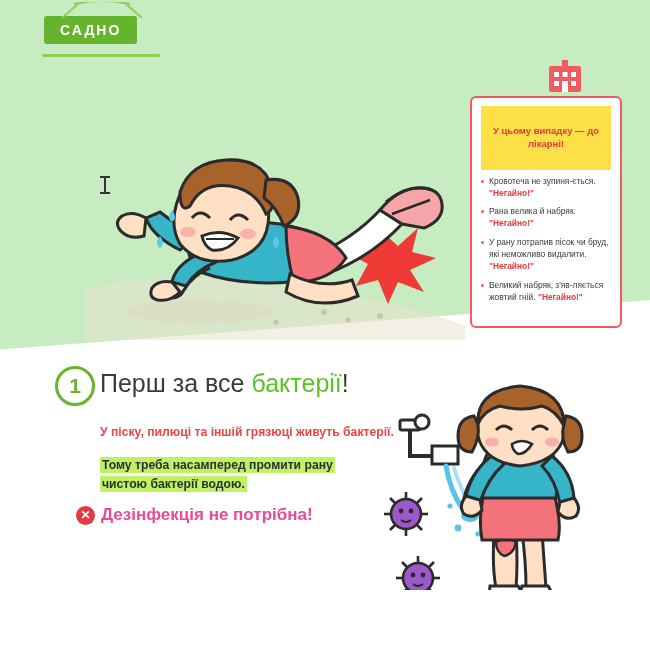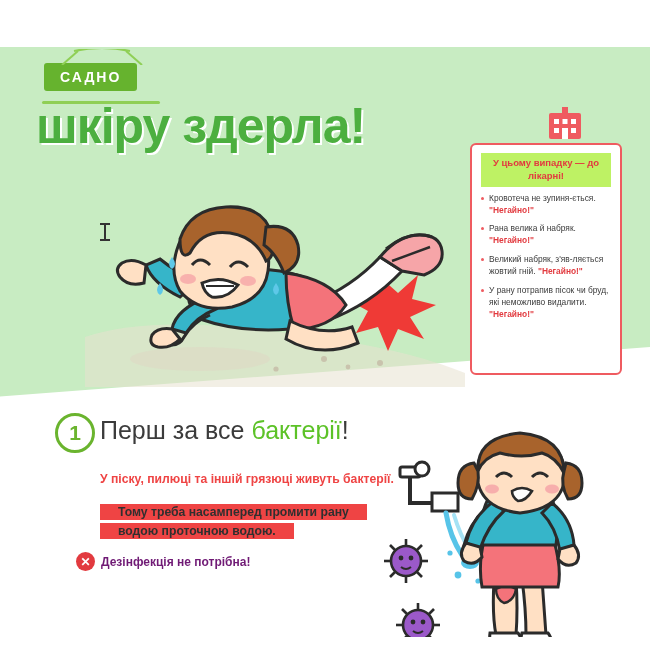--- a/index.html
+++ b/index.html
@@ -2,21 +2,21 @@
 <html><head>
 <meta charset="utf-8">
 <style>
   html,body{margin:0;padding:0;}
   body{
     width:650px;height:650px;overflow:hidden;
     font-family:"Liberation Sans", sans-serif;
     background:#ffffff;
     position:relative;
   }
-  .page{position:relative;width:650px;height:590px;overflow:hidden;margin-top:47px;}
+  .page{position:relative;width:650px;height:590px;overflow:hidden;}
 
   
   .bg-top{
     position:absolute;left:0;top:0;width:650px;height:360px;
     background:#c8ecc2;
   }
   .bg-top-wedge{
     position:absolute;left:0;top:300px;width:650px;height:80px;
     background:#ffffff;
     clip-path:polygon(0 62%,650px 0,650px 100%,0 100%);
@@ -64,22 +64,22 @@
   .hosp-box{
     position:absolute;left:470px;top:96px;width:152px;height:232px;
     background:#ffffff;border:2px solid #ef5b60;border-radius:6px;
     padding:8px 9px 6px 9px;box-sizing:border-box;
   }
   .hosp-icon{
     position:absolute;left:543px;top:60px;width:44px;height:34px;
   }
   .hosp-title{
     color:#e23a3f;font-size:9.5px;font-weight:bold;text-align:center;
-    line-height:1.35;background:#bef264;display:inline-block;
-    padding:4px 2px;
+    line-height:1.35;background:#fde047;display:inline-block;
+    padding:19px 2px;
   }
   .hosp-title-wrap{text-align:center;margin-bottom:6px;}
   .hosp-list{margin:0;padding:0;list-style:none;}
   .hosp-list li{
     font-size:8.4px;color:#3a3a3a;line-height:1.42;margin-bottom:7px;
     padding-left:8px;position:relative;
   }
   .hosp-list li:before{
     content:"";position:absolute;left:0;top:4px;width:3px;height:3px;
     background:#ef5b60;border-radius:50%;
@@ -97,37 +97,37 @@
   }
   .sec-title .hi{color:#5cc227;}
 
   .body-1{
     position:absolute;left:100px;top:425px;font-size:12.2px;font-weight:bold;color:#ef4444;
   }
   .body-2{
     position:absolute;left:100px;top:456px;font-size:12.2px;font-weight:bold;color:#2f2f2f;
     line-height:1.55;
   }
-  .hlt{background:#ef4444;padding:1px 18px;}
+  .hlt{background:#bef264;padding:1px 2px;}
 
   
   .dis-box{
     position:absolute;left:62px;top:516px;width:290px;height:82px;
     border:1.4px dashed #ef6b6f;border-radius:4px;box-sizing:border-box;
     padding:14px 10px 8px 12px;
   }
   .dis-head{
     position:absolute;left:70px;top:505px;background:#ffffff;padding:0 6px;
     display:flex;align-items:center;gap:6px;
   }
   .dis-x{
     width:19px;height:19px;border-radius:50%;background:#e23a3f;color:#fff;
     font-size:12px;font-weight:bold;display:flex;align-items:center;justify-content:center;
   }
-  .dis-title{font-size:12px;font-weight:bold;color:#701a75;}
+  .dis-title{font-size:17px;font-weight:bold;color:#ec4899;}
   .dis-p{font-size:8.8px;color:#4a4a4a;line-height:1.5;margin:0 0 9px 0;}
 
   .page-num{
     position:absolute;left:22px;top:622px;font-size:10px;color:#555;
   }
 
   
   .ill-fall{position:absolute;left:80px;top:140px;width:390px;height:200px;}
   .ill-wash{position:absolute;left:366px;top:382px;width:268px;height:232px;}
 </style>
@@ -143,21 +143,20 @@
     <svg class="tag-strings" viewBox="0 0 96 16">
       <path d="M8 16 L24 2" stroke="#8fcf55" stroke-width="2" fill="none"></path>
       <path d="M88 16 L72 2" stroke="#8fcf55" stroke-width="2" fill="none"></path>
       <path d="M20 2 Q48 -4 76 2" stroke="#8fcf55" stroke-width="2" fill="none"></path>
     </svg>
     <span class="tag">САДНО</span>
     <div class="tag-bar"></div>
   </div>
 
   <div class="headline">
-    <div class="hl2">шкіру здерла!</div>
   </div>
   <div class="cursor"></div>
 
   <svg class="ill-fall" viewBox="0 0 390 200">
 
     <path d="M5 150 Q60 132 150 140 Q260 150 330 168 Q360 176 385 186 L385 200 L5 200 Z" fill="#e8e2cf" opacity="0.55"></path>
     <ellipse cx="120" cy="172" rx="70" ry="12" fill="#ddd8c4" opacity="0.6"></ellipse>
 
     <path d="M300 90 L318 106 L338 88 L332 112 L356 118 L330 130 L344 152 L318 142 L308 164 L298 140 L276 146 L288 124 L266 112 L290 104 Z" fill="#ef3a36"></path>
 
@@ -216,32 +215,32 @@
     <rect x="19" y="21" width="6" height="11" fill="#ffffff"></rect>
   </svg>
 
   <div class="hosp-box">
     <div class="hosp-title-wrap">
       <span class="hosp-title">У цьому випадку — до лікарні!</span>
     </div>
     <ul class="hosp-list">
       <li><span>Кровотеча не зупиня-ється. </span><span class="neg">"Негайно!"</span></li>
       <li><span>Рана велика й набряк. </span><span class="neg">"Негайно!"</span></li>
+      <li><span>У рану потрапив пісок чи бруд, які неможливо видалити. </span><span class="neg">"Негайно!"</span></li>
       <li><span>Великий набряк, з'яв-ляється жовтий гній. </span><span class="neg">"Негайно!"</span></li>
-      <li><span>У рану потрапив пісок чи бруд, які неможливо видалити. </span><span class="neg">"Негайно!"</span></li>
     </ul>
   </div>
 
   <div class="sec-num">1</div>
   <div class="sec-title"><span>Перш за все </span><span class="hi">бактерії</span><span>!</span></div>
 
   <div class="body-1">У піску, пилюці та іншій грязюці живуть бактерії.</div>
   <div class="body-2">
     <span class="hlt">Тому треба насамперед  промити рану</span><br>
-    <span class="hlt">водою проточною водою.</span>
+    <span class="hlt">чистою бактерії водою.</span>
   </div>
 
   <svg class="ill-wash" viewBox="0 0 268 232">
 
     <path d="M44 46 L44 74 L78 74" stroke="#2b2b2b" stroke-width="4" fill="none"></path>
     <rect x="34" y="38" width="20" height="10" rx="2" fill="#ffffff" stroke="#2b2b2b" stroke-width="3"></rect>
     <path d="M66 64 L92 64 L92 82 L66 82 Z" fill="#ffffff" stroke="#2b2b2b" stroke-width="3"></path>
     <circle cx="56" cy="40" r="7" fill="#ffffff" stroke="#2b2b2b" stroke-width="3"></circle>
 
     <path d="M80 84 Q84 108 96 126" stroke="#57c4e8" stroke-width="5" fill="none" stroke-linecap="round"></path>

